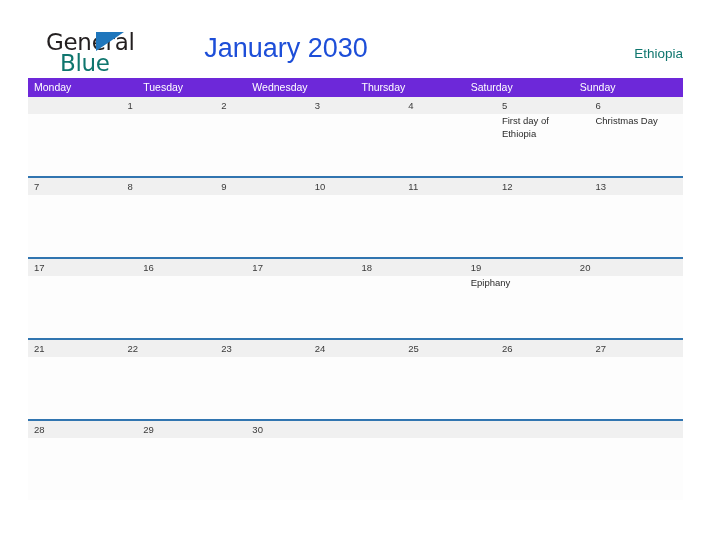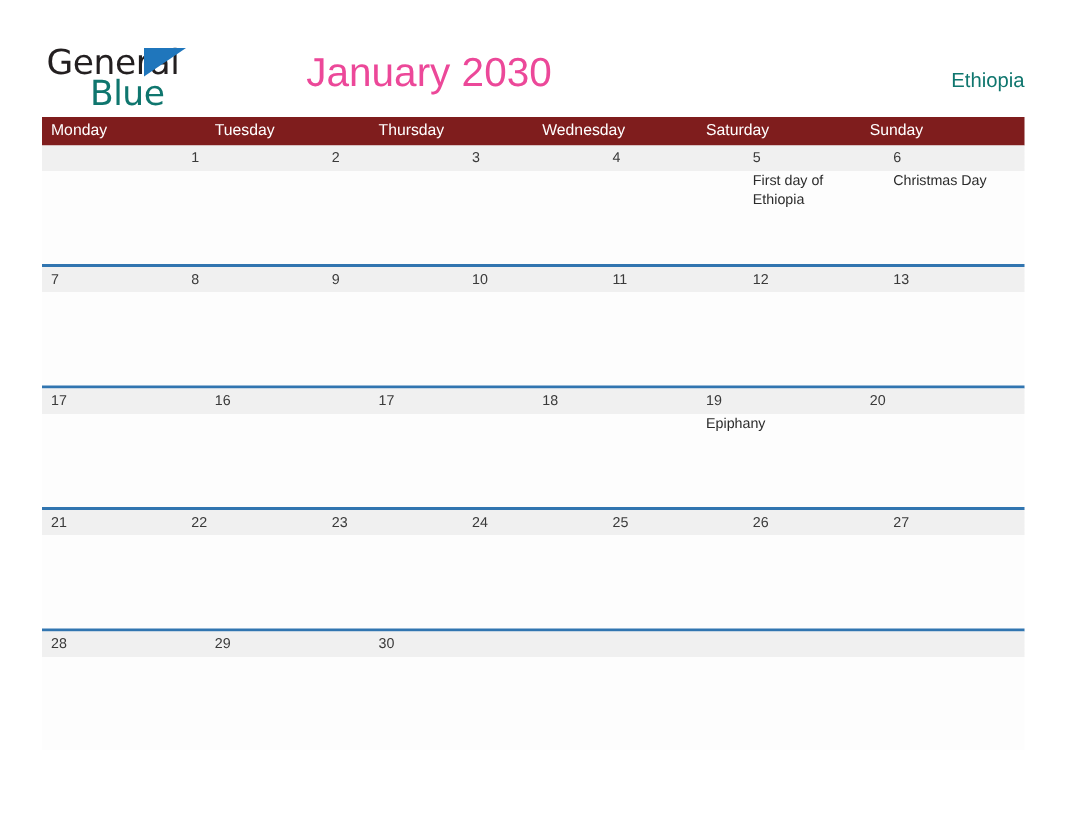--- a/index.html
+++ b/index.html
@@ -27,21 +27,21 @@
 
   #brand-logo {
     position: absolute;
     left: 30px;
     top: 30px;
     width: 180px;
     height: 44px;
   }
   #brand-logo .brand-general {
     position: absolute;
-    left: 1px;
+    left: 16px;
     top: 0;
     font-size: 23px;
     letter-spacing: -0.3px;
     color: #231f20;
     font-family: "DejaVu Sans", sans-serif;
     font-weight: 400;
     line-height: 24px;
   }
   #brand-logo .brand-triangle {
     position: absolute;
@@ -64,21 +64,21 @@
     line-height: 24px;
   }
 
   #calendar-title {
     position: absolute;
     left: 0;
     top: 33px;
     width: 572px;
     text-align: center;
     font-size: 27px;
-    color: #ec4899;
+    color: #1d4ed8;
     font-weight: 400;
     letter-spacing: 0px;
   }
 
   #country-label {
     position: absolute;
     right: 29px;
     top: 46px;
     font-size: 13.5px;
     color: #0f766e;
@@ -88,21 +88,21 @@
   
   #calendar-grid {
     position: absolute;
     left: 28px;
     top: 78px;
     width: 655px;
   }
 
   .weekday-header {
     display: flex;
-    background: #7f1d1d;
+    background: #6d28d9;
     height: 19px;
   }
   .weekday-header .weekday-cell {
     flex: 1 1 0;
     color: #ffffff;
     font-size: 10.5px;
     line-height: 19px;
     padding-left: 6px;
     box-sizing: border-box;
     overflow: hidden;
@@ -161,22 +161,22 @@
   <div id="calendar-title">January 2030</div>
 
   <div id="country-label">Ethiopia</div>
 
 </div>
 
 <div id="calendar-grid">
   <div class="weekday-header">
       <div class="weekday-cell">Monday</div>
       <div class="weekday-cell">Tuesday</div>
+      <div class="weekday-cell">Wednesday</div>
       <div class="weekday-cell">Thursday</div>
-      <div class="weekday-cell">Wednesday</div>
       <div class="weekday-cell">Saturday</div>
       <div class="weekday-cell">Sunday</div>
     </div>
   <div id="weeks-container">
       <div class="week-row">
         <div class="week-inner">
           <div class="day-cell empty">
             <span class="day-number"></span>
           </div>
           <div class="day-cell">

